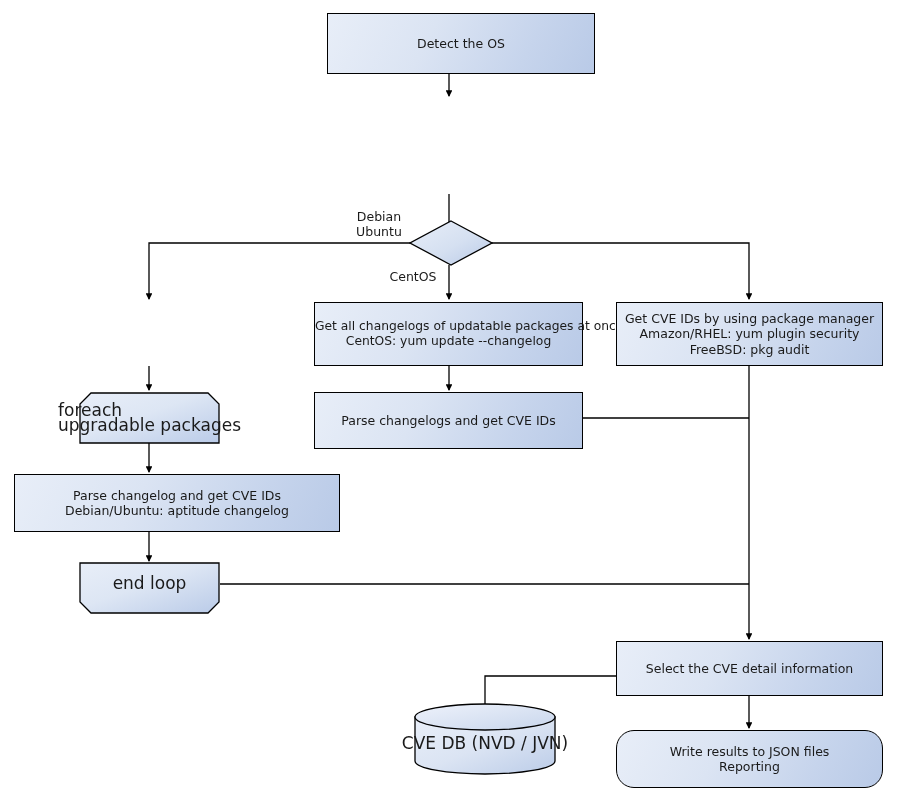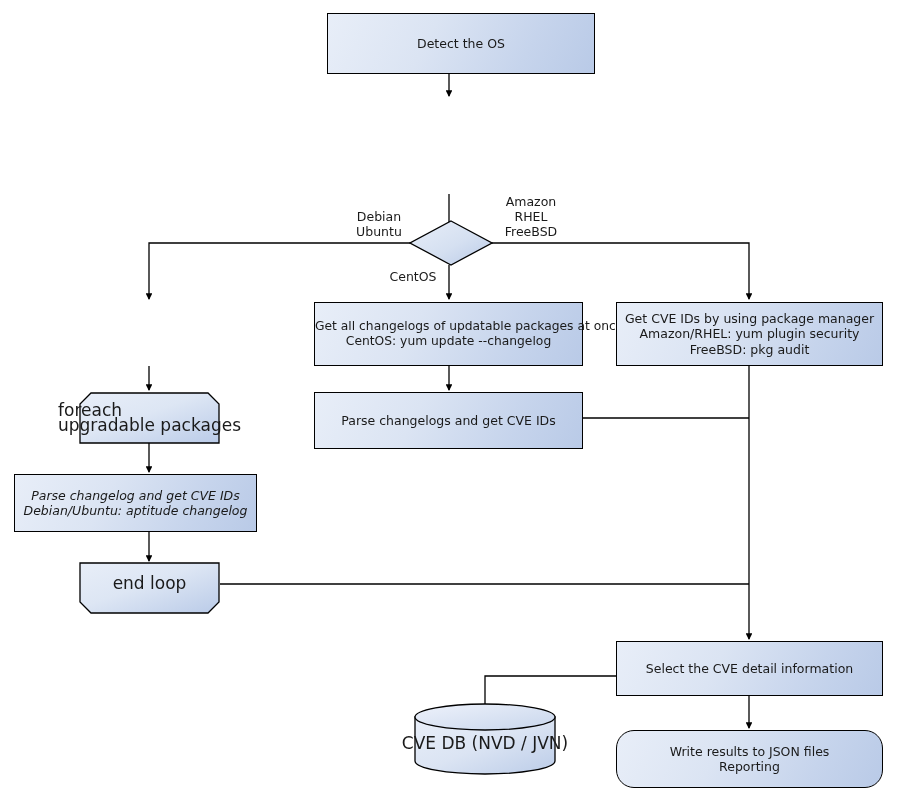--- a/index.html
+++ b/index.html
@@ -139,25 +139,20 @@
       </defs>
       <polygon points="42,1 83,23 42,45 1,23" fill="url(#gdia)" stroke="#000000" stroke-width="1.3"></polygon>
     </svg>
   </div>
 
   <div class="edge-label" style="left:348px; top:209px; width:62px; text-align:center;">
     <span>Debian</span><br>
     <span>Ubuntu</span>
   </div>
 
-  <div class="edge-label" style="left:497px; top:194px; width:68px; text-align:center;">
-    <span>Amazon</span><br>
-    <span>RHEL</span><br>
-    <span>FreeBSD</span>
-  </div>
 
   <div class="edge-label" style="left:385px; top:269px; width:56px; text-align:center;">
     <span>CentOS</span>
   </div>
 
 
   <div class="node proc" style="left:314px; top:302px; width:269px; height:64px;">
     <span class="label" style="font-size:12.3px;">
       <span>Get all changelogs of updatable packages at once</span><br>
       <span>CentOS: yum update --changelog</span>
@@ -184,21 +179,21 @@
       <path d="M 1,51 L 1,12 L 12,1 L 129,1 L 140,12 L 140,51 Z" fill="url(#gloop)" stroke="#000000" stroke-width="1.3"></path>
     </svg>
   </div>
   <div class="shape-text" style="left:79px; top:392px; width:141px; height:52px;">
     <span>
       <span>foreach</span><br>
       <span>upgradable  packages</span>
     </span>
   </div>
 
-  <div class="node proc" style="left:14px; top:474px; width:243px; height:58px;font-style:italic;">
+  <div class="node proc" style="left:14px; top:474px; width:326px; height:58px;">
     <span class="label">
       <span>Parse changelog and get  CVE IDs</span><br>
       <span>Debian/Ubuntu: aptitude changelog</span>
     </span>
   </div>
 
   <div class="node proc" style="left:314px; top:392px; width:269px; height:57px;">
     <span class="label">Parse changelogs and get CVE IDs</span>
   </div>
 

